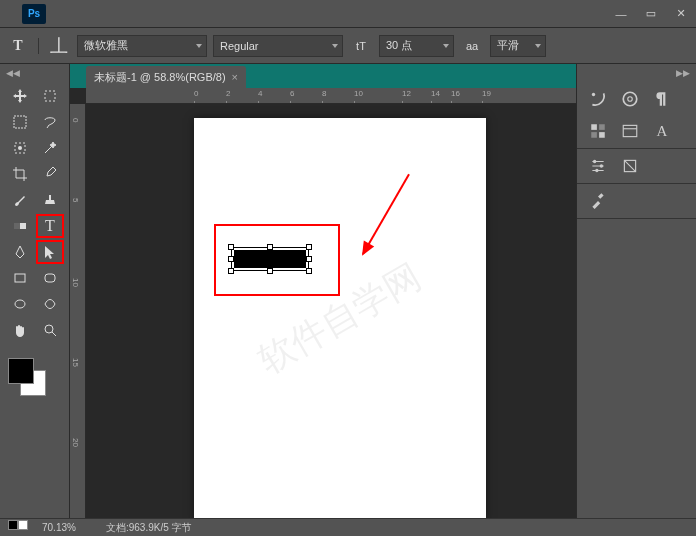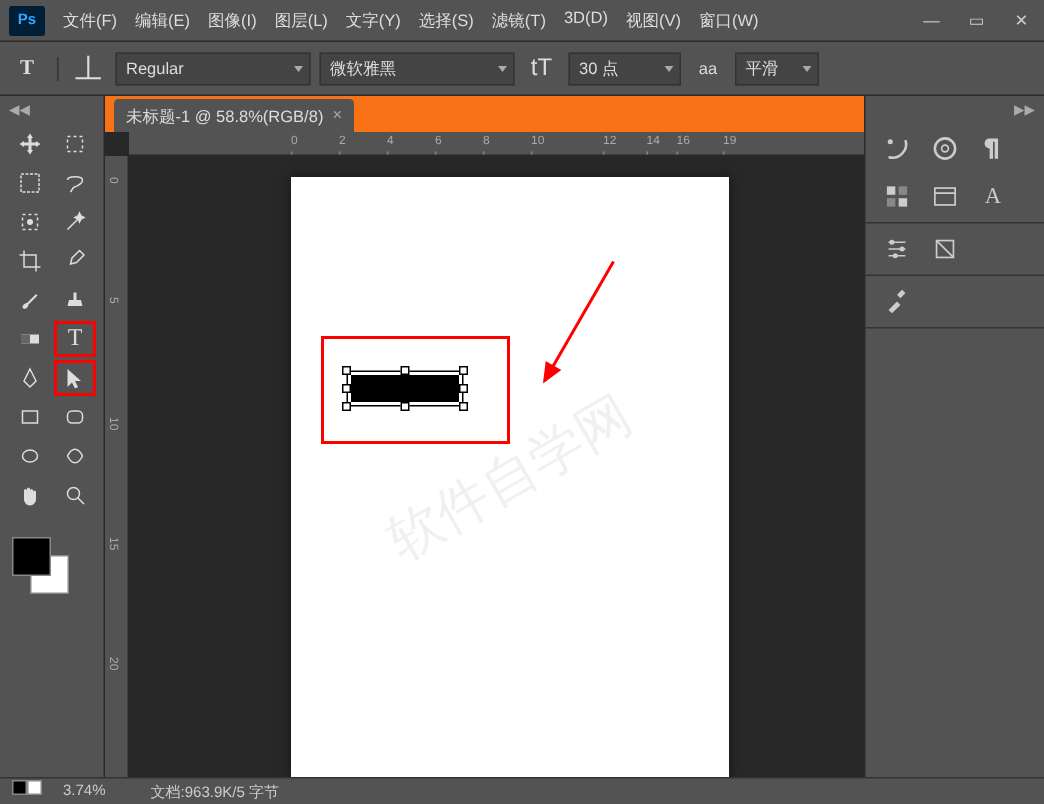--- a/index.html
+++ b/index.html
@@ -1,18 +1,18 @@
 <!DOCTYPE html>
 <html><head>
 <meta charset="utf-8">
 <style>
 *{box-sizing:border-box;margin:0;padding:0;font-family:"Microsoft YaHei",sans-serif;user-select:none}
 body{background:#535353;width:696px;height:536px;overflow:hidden;position:relative}
 .titlebar{height:28px;background:#535353;display:flex;align-items:center;border-bottom:1px solid #2a2a2a}
-.ps-logo{width:24px;height:20px;background:#001e36;color:#31a8ff;font-size:10px;font-weight:bold;display:flex;align-items:center;justify-content:center;margin:0 6px;border-radius:2px}
+.ps-logo{width:24px;height:20px;background:#001e36;color:#31a8ff;font-size:10px;font-weight:bold;display:flex;align-items:center;justify-content:center;margin:0 22px;border-radius:2px}
 .menus{display:flex;flex:1}
 .menu-item{color:#ddd;font-size:11px;padding:0 6px;cursor:pointer}
 .win-controls{display:flex;margin-left:auto}
 .win-btn{width:30px;height:22px;display:flex;align-items:center;justify-content:center;color:#ccc;font-size:11px;cursor:pointer}
 .optbar{height:36px;background:#535353;border-bottom:1px solid #2a2a2a;display:flex;align-items:center;padding:0 6px;gap:6px}
 .opt-icon{width:24px;height:24px;display:flex;align-items:center;justify-content:center;color:#ddd;font-size:14px}
 .dropdown{height:22px;background:#444;border:1px solid #333;color:#ddd;font-size:11px;display:flex;align-items:center;padding:0 6px;position:relative}
 .dropdown::after{content:"";position:absolute;right:4px;top:50%;transform:translateY(-50%);border-left:3px solid transparent;border-right:3px solid transparent;border-top:4px solid #aaa}
 .collapse-btn{width:14px;height:14px;display:flex;align-items:center;justify-content:center;color:#aaa;font-size:9px;cursor:pointer;position:absolute}
 .main{display:flex;height:calc(100% - 28px - 36px - 18px)}
@@ -20,21 +20,21 @@
 .tool-grid{display:grid;grid-template-columns:28px 28px;gap:2px;padding:2px 6px}
 .tool{width:28px;height:24px;display:flex;align-items:center;justify-content:center;color:#ddd;cursor:pointer;position:relative}
 .tool svg{width:16px;height:16px}
 .hl{border:2px solid #f00}
 .swatches{margin:14px 8px;position:relative;width:38px;height:38px}
 .fg{width:26px;height:26px;background:#000;border:1px solid #888;position:absolute;top:0;left:0}
 .bg{width:26px;height:26px;background:#fff;border:1px solid #888;position:absolute;bottom:0;right:0}
 .tiny-sw{position:absolute;left:8px;bottom:-12px;display:flex}
 .tiny-sw div{width:10px;height:10px;border:1px solid #888}
 .doc-area{flex:1;display:flex;flex-direction:column;background:#282828;position:relative}
-.tabs{height:24px;background:#f97316;display:flex;align-items:flex-end;padding-left:6px}
+.tabs{height:24px;background:#0f766e;display:flex;align-items:flex-end;padding-left:16px}
 .tab{height:22px;background:#535353;color:#ddd;font-size:11px;padding:0 8px;display:flex;align-items:center;gap:6px;border-radius:3px 3px 0 0}
 .tab-close{color:#aaa;cursor:pointer;font-size:11px}
 .ruler-h{height:16px;background:#535353;border-bottom:1px solid #2a2a2a;margin-left:16px;position:relative;overflow:hidden}
 .ruler-v{width:16px;background:#535353;border-right:1px solid #2a2a2a;position:absolute;left:0;top:40px;bottom:0;overflow:hidden}
 .tick-h{position:absolute;font-size:8px;color:#aaa;top:1px}
 .tick-h::before{content:"";position:absolute;left:0;top:12px;width:1px;height:4px;background:#888}
 .tick-v{position:absolute;font-size:8px;color:#aaa;left:1px;writing-mode:vertical-lr}
 .canvas-wrap{flex:1;position:relative;background:#282828;overflow:hidden;margin-left:16px}
 .canvas{position:absolute;left:108px;top:14px;width:292px;height:402px;background:#fff;box-shadow:0 0 8px rgba(0,0,0,.5)}
 .text-obj{position:absolute;left:40px;top:132px;width:72px;height:18px;background:#000}
@@ -49,50 +49,38 @@
 .panel-grid{display:flex;flex-wrap:wrap;gap:10px;padding:6px 10px;border-bottom:1px solid #333}
 .picon{width:22px;height:22px;display:flex;align-items:center;justify-content:center;color:#ccc;cursor:pointer}
 .status{height:18px;background:#535353;display:flex;align-items:center;border-top:1px solid #333;color:#ccc;font-size:10px;padding-left:42px;gap:30px}
 .vdiv{width:1px;height:16px;background:#333;margin:0 2px}
 </style>
 </head>
 <body>
 
 <div class="titlebar">
   <div class="ps-logo">Ps</div>
-  <div class="menus">
-    <div class="menu-item">文件(F)</div>
-    <div class="menu-item">编辑(E)</div>
-    <div class="menu-item">图像(I)</div>
-    <div class="menu-item">图层(L)</div>
-    <div class="menu-item">文字(Y)</div>
-    <div class="menu-item">选择(S)</div>
-    <div class="menu-item">滤镜(T)</div>
-    <div class="menu-item">3D(D)</div>
-    <div class="menu-item">视图(V)</div>
-    <div class="menu-item">窗口(W)</div>
-  </div>
   <div class="win-controls">
     <div class="win-btn">—</div>
     <div class="win-btn">▭</div>
     <div class="win-btn">✕</div>
   </div>
 </div>
 
 <div class="optbar">
   <div class="opt-icon" style="font-family:serif;font-weight:bold">T</div>
   <div class="vdiv"></div>
   <div class="opt-icon">
     <svg viewBox="0 0 16 16">
         <text x="2" y="12" font-size="12" fill="#ddd">丄</text>
       </svg>
   </div>
+  <div class="dropdown" style="width:130px">微软雅黑</div>
   <div class="dropdown" style="width:130px">Regular</div>
-  <div class="dropdown" style="width:130px">微软雅黑</div>
-  <div class="opt-icon" style="font-size:16px">tT</div>
+  <div class="opt-icon" style="font-size:11px">tT</div>
   <div class="dropdown" style="width:75px">30 点</div>
   <div class="opt-icon" style="font-size:11px">aa</div>
   <div class="dropdown" style="width:56px">平滑</div>
 </div>
 
 <div class="main">
   <div class="tools">
     <div class="collapse-btn" style="left:6px;top:2px">◀◀</div>
     <div class="tool-grid">
       <div class="tool">
@@ -311,15 +299,15 @@
       <div class="picon">
           <svg width="18" height="18" viewBox="0 0 16 16">
             <path d="M13 3l-3 3-2-2 3-3zM3 13l5-5 2 2-5 5z" fill="#ccc"></path>
           </svg>
         </div>
     </div>
   </div>
 </div>
 
 <div class="status">
-  <span>3.74%</span>
+  <span>70.13%</span>
   <span>文档:963.9K/5 字节</span>
 </div>
 
 </body></html>

